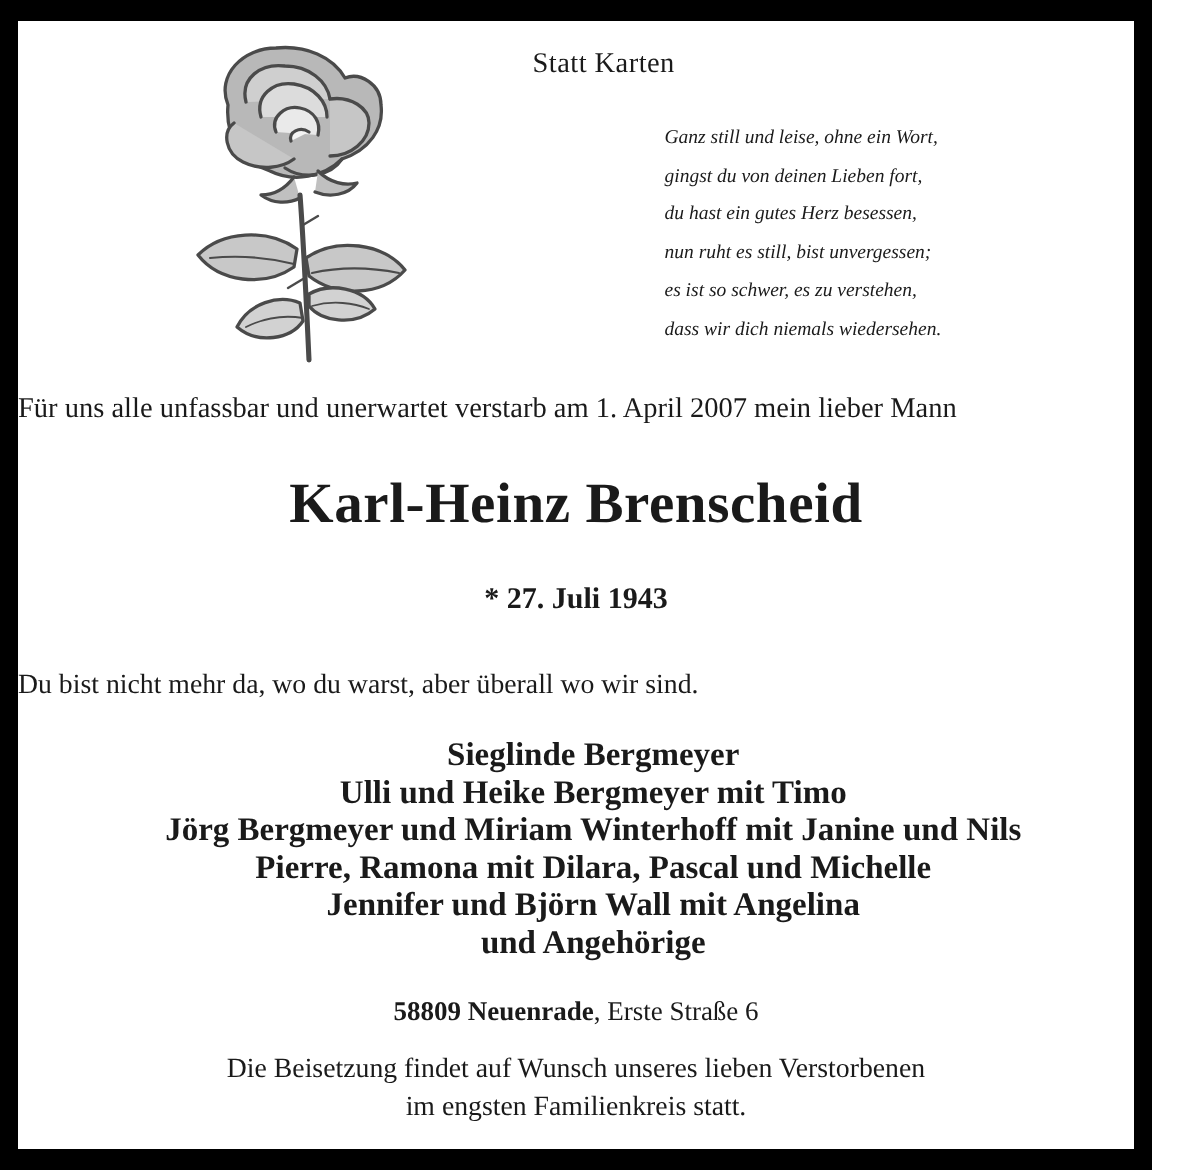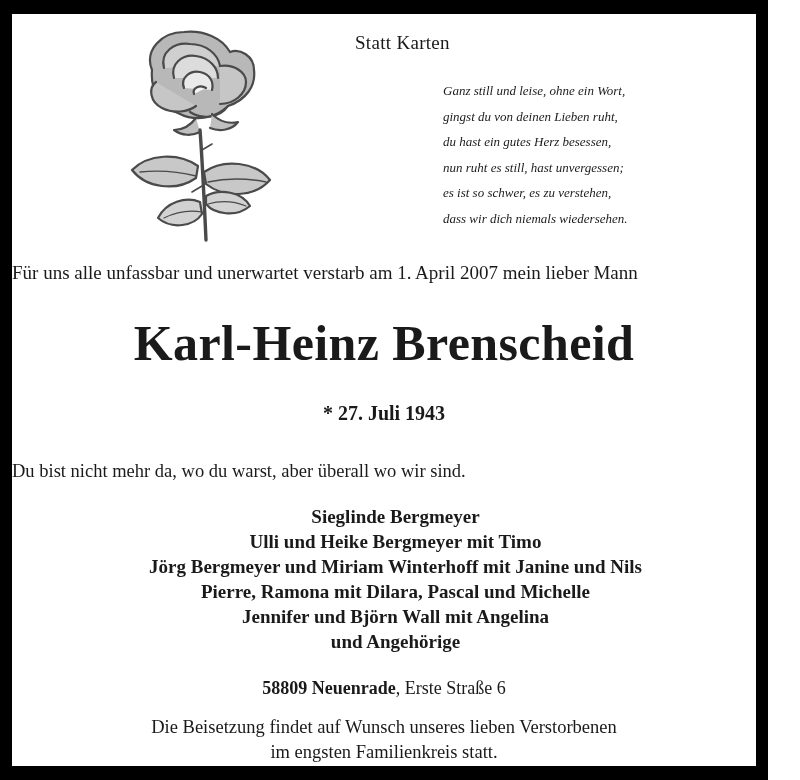--- a/index.html
+++ b/index.html
@@ -62,39 +62,39 @@
   }
   .verse div { white-space: nowrap; }
 
   
   .lead {
     font-size: 19px;
     margin-top: 6px;
   }
   .name {
     text-align: center;
-    font-size: 50px;
+    font-size: 38px;
     font-weight: bold;
     letter-spacing: 0.4px;
     margin-top: 30px;
   }
   .born {
     text-align: center;
     font-size: 20px;
     font-weight: bold;
     margin-top: 30px;
   }
   .quote {
     text-align: left;
     font-size: 18.5px;
     margin-top: 36px;
   }
   .family {
     text-align: center;
-    font-size: 19px;
+    font-size: 22px;
     font-weight: bold;
     line-height: 25px;
     margin-top: 22px;
     margin-left: 23px;
   }
   .address {
     text-align: center;
     font-size: 18px;
     margin-top: 24px;
   }
@@ -146,23 +146,23 @@
 
           <path d="M102 124 L112 118" stroke-width="1.6"></path>
           <path d="M102 160 L92 166" stroke-width="1.6"></path>
         </g>
       </svg>
 
       <div class="statt-karten">Statt Karten</div>
 
       <div class="verse">
         <div>Ganz still und leise, ohne ein Wort,</div>
-        <div>gingst du von deinen Lieben ruht,</div>
+        <div>gingst du von deinen Lieben fort,</div>
         <div>du hast ein  gutes Herz besessen,</div>
-        <div>nun ruht es still, hast unvergessen;</div>
+        <div>nun ruht es still, bist unvergessen;</div>
         <div>es ist so schwer, es zu verstehen,</div>
         <div>dass wir dich niemals wiedersehen.</div>
       </div>
     </div>
 
     <div class="lead">Für uns alle unfassbar und unerwartet verstarb am 1. April 2007 mein lieber Mann</div>
 
     <div class="name">Karl-Heinz Brenscheid</div>
 
     <div class="born">* 27. Juli 1943</div>

